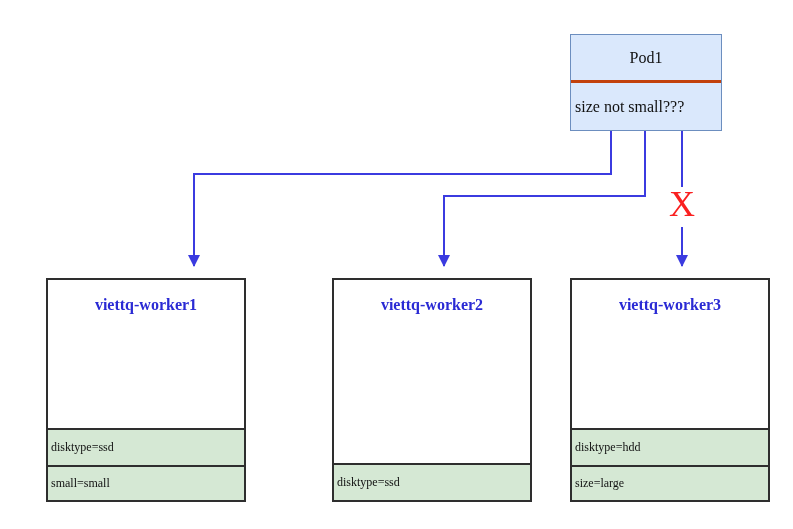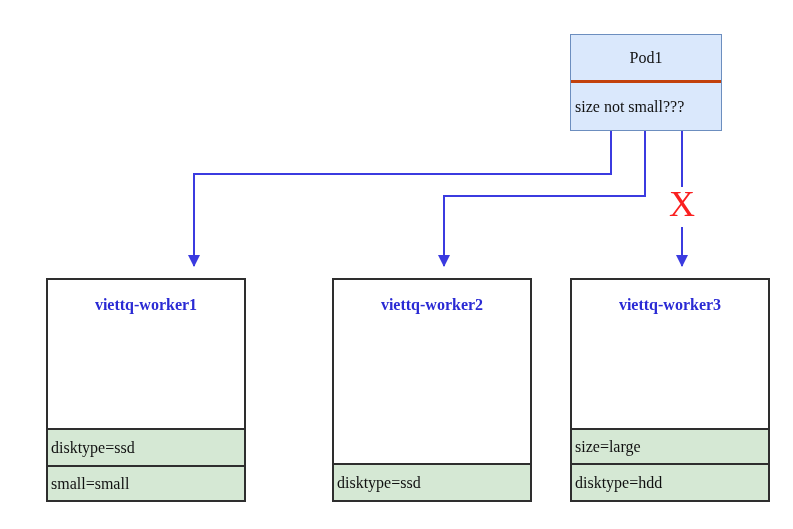--- a/index.html
+++ b/index.html
@@ -90,21 +90,21 @@
     font-weight: bold;
     font-size: 16px;
     color: #2a2ad4;
   }
   .worker-label-row {
     background: #d5e8d4;
     border-top: 2px solid #2e2e2e;
     display: flex;
     align-items: center;
     padding-left: 3px;
-    font-size: 16px;
+    font-size: 12px;
     color: #111111;
   }
   .worker-label-row.row-1 { height: 37px; }
   .worker-label-row.row-2 { height: 35px; }
 </style>
 </head>
 <body>
 
 <div class="canvas">
 
@@ -139,17 +139,17 @@
     <div class="worker-title-area">
       <span class="worker-title">viettq-worker2</span>
     </div>
     <div class="worker-label-row row-1">disktype=ssd</div>
   </div>
 
   <div class="worker-box w3">
     <div class="worker-title-area">
       <span class="worker-title">viettq-worker3</span>
     </div>
+    <div class="worker-label-row row-1">disktype=hdd</div>
     <div class="worker-label-row row-2">size=large</div>
-    <div class="worker-label-row row-1">disktype=hdd</div>
   </div>
 
 </div>
 
 </body></html>

